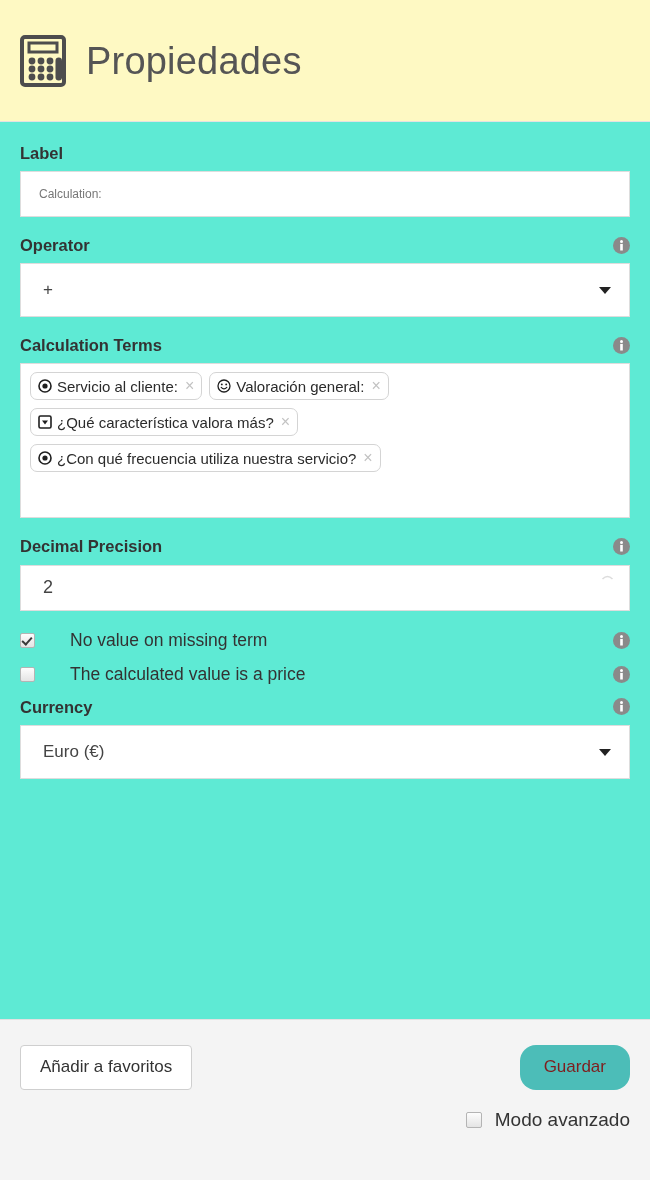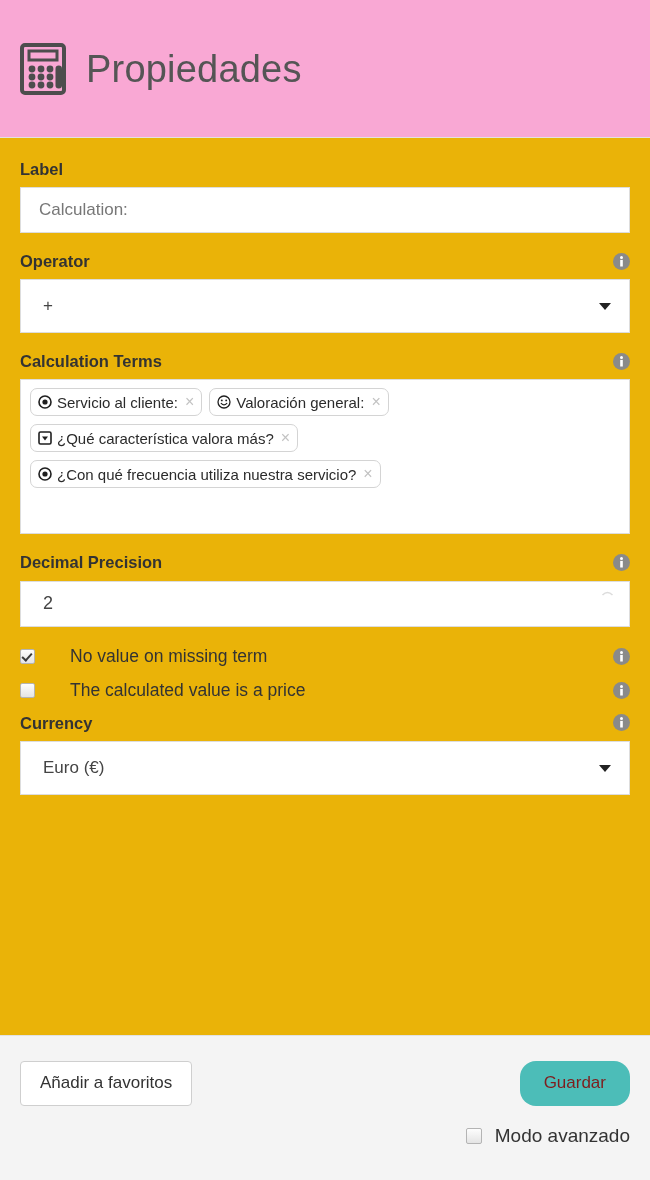--- a/index.html
+++ b/index.html
@@ -11,46 +11,46 @@
     width: 650px;
     height: 1180px;
     background: #ffffff;
     font-family: "Liberation Sans", sans-serif;
     color: #333333;
     overflow: hidden;
   }
 
   
   .header {
-    height: 138px;
+    height: 122px;
     display: flex;
     align-items: center;
     padding: 0 20px;
     border-bottom: 1px solid #e2e2e2;
-    background: #f9a8d4;
+    background: #fef9c3;
   }
   .header-icon {
     width: 46px;
     height: 52px;
     flex: 0 0 auto;
     margin-right: 20px;
     display: block;
   }
   .header-title {
     font-size: 38px;
     font-weight: 400;
     color: #555555;
     letter-spacing: 0.2px;
     line-height: 1;
   }
 
   
   .form-area {
     padding: 22px 20px 0 20px;
-    background: #eab308;
+    background: #5eead4;
     height: 897px;
     overflow: hidden;
   }
   .field { margin-bottom: 19px; }
   .field-head {
     display: flex;
     align-items: center;
     justify-content: space-between;
     margin-bottom: 9px;
   }
@@ -69,21 +69,21 @@
     display: block;
   }
 
   
   .text-input {
     width: 100%;
     height: 46px;
     border: 1px solid #dddddd;
     background: #ffffff;
     font-family: "Liberation Sans", sans-serif;
-    font-size: 17px;
+    font-size: 12px;
     color: #777777;
     padding: 0 18px;
     outline: none;
     display: flex;
     align-items: center;
   }
   .text-input.empty { color: #777777; }
 
   
   .select-box {

